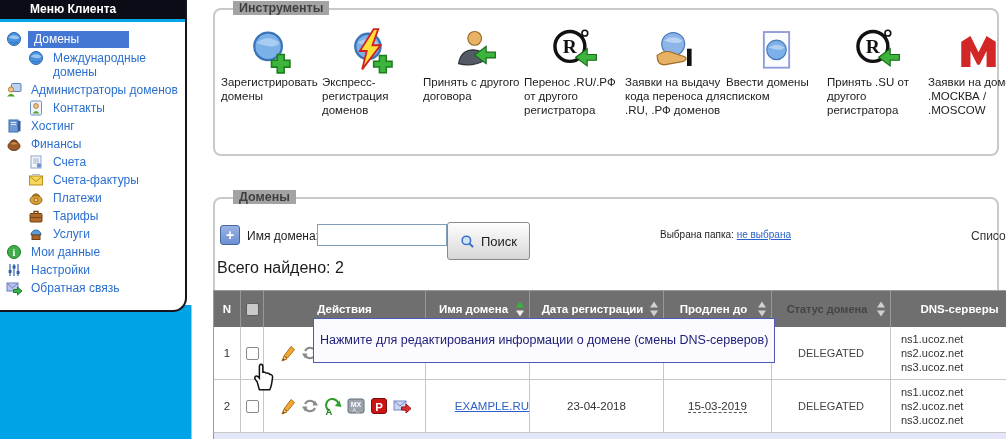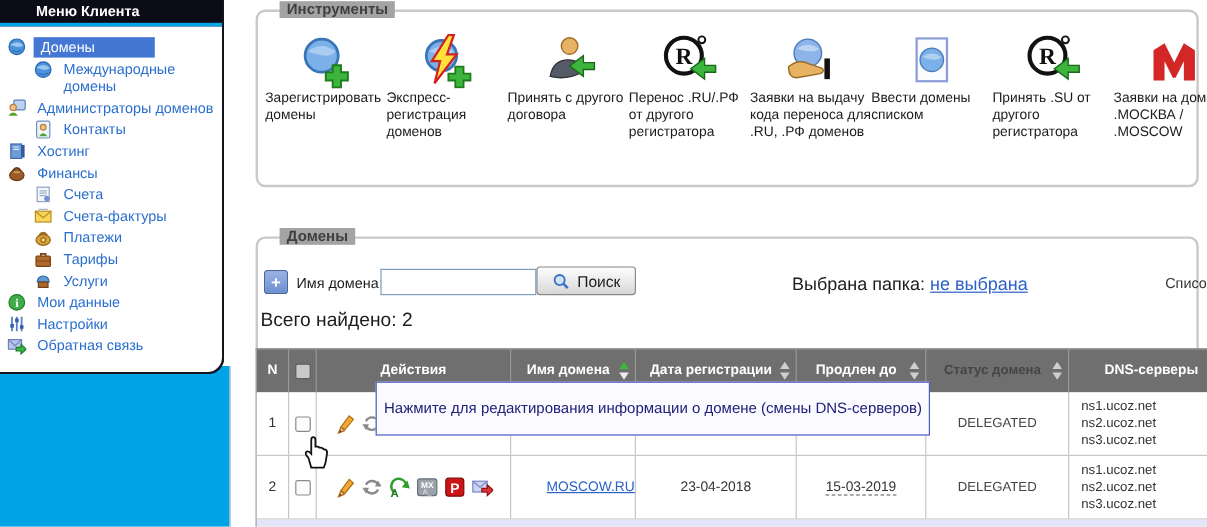--- a/index.html
+++ b/index.html
@@ -35,25 +35,25 @@
   .tool-ic svg{width:40px;height:40px;margin-top:2px;}
   .tool-label{display:block;margin-top:3px;}
 
   
   .plus-btn{position:absolute;left:25px;top:225px;width:20px;height:20px;
             background:linear-gradient(#9ab3e4,#6d8fd2);border:1px solid #47679f;border-radius:3px;
             color:#fff;font-weight:bold;font-size:14px;line-height:14px;padding:0;cursor:pointer;}
   .dn-label{position:absolute;left:52px;top:229px;font-size:12px;color:#1c1c1c;}
   .dn-input{position:absolute;left:122px;top:224px;width:122px;height:18px;
             border:1px solid #7f9db9;font-size:12px;padding:1px 3px;font-family:inherit;}
-  .search-btn{position:absolute;left:252px;top:222px;height:24px;display:flex;align-items:center;gap:6px;
+  .search-btn{position:absolute;left:252px;top:222px;height:38px;display:flex;align-items:center;gap:6px;
               padding:0 12px;background:linear-gradient(#fefefe,#d7d7d7);border:1px solid #8a8a8a;
               border-radius:3px;font-size:13px;color:#1c1c1c;font-family:inherit;cursor:pointer;}
   .search-btn svg{width:15px;height:15px;}
-  .folder-line{position:absolute;left:465px;top:229px;font-size:15px;color:#1c1c1c;white-space:nowrap;}
+  .folder-line{position:absolute;left:465px;top:229px;font-size:10px;color:#1c1c1c;white-space:nowrap;}
   .folder-link{color:#2b61c8;text-decoration:underline;cursor:pointer;}
   .list-link{position:absolute;left:776px;top:229px;font-size:12px;color:#333;white-space:nowrap;}
   .total{position:absolute;left:22px;top:259px;font-size:16px;color:#1c1c1c;}
 
   
   .dtable{position:absolute;left:18px;top:290px;width:823px;font-size:11.5px;
           border-top:1px solid #9a9a9a;border-left:1px solid #9a9a9a;background:#fff;z-index:3;}
   .hrow{display:flex;background:#6f6f6f;height:36px;}
   .th{position:relative;display:flex;align-items:center;justify-content:center;color:#fff;
       font-weight:bold;border-right:1px solid #989898;box-sizing:border-box;
@@ -607,21 +607,21 @@
               </svg>
             </span>
             <span class="ai-wrap">
               <svg>
                 <use href="#mail-forward-icon"></use>
               </svg>
             </span>
           </span>
         </div>
         <div class="td c-dom">
-          <a class="dom-link">MOSCOW.RU</a>
+          <a class="dom-link">EXAMPLE.RU</a>
         </div>
         <div class="td c-reg">23-04-2018</div>
         <div class="td c-paid">
           <span class="paid-link">15-03-2019</span>
         </div>
         <div class="td c-status">DELEGATED</div>
         <div class="td c-dns">ns1.ucoz.net
 ns2.ucoz.net
 ns3.ucoz.net</div>
       </div>

